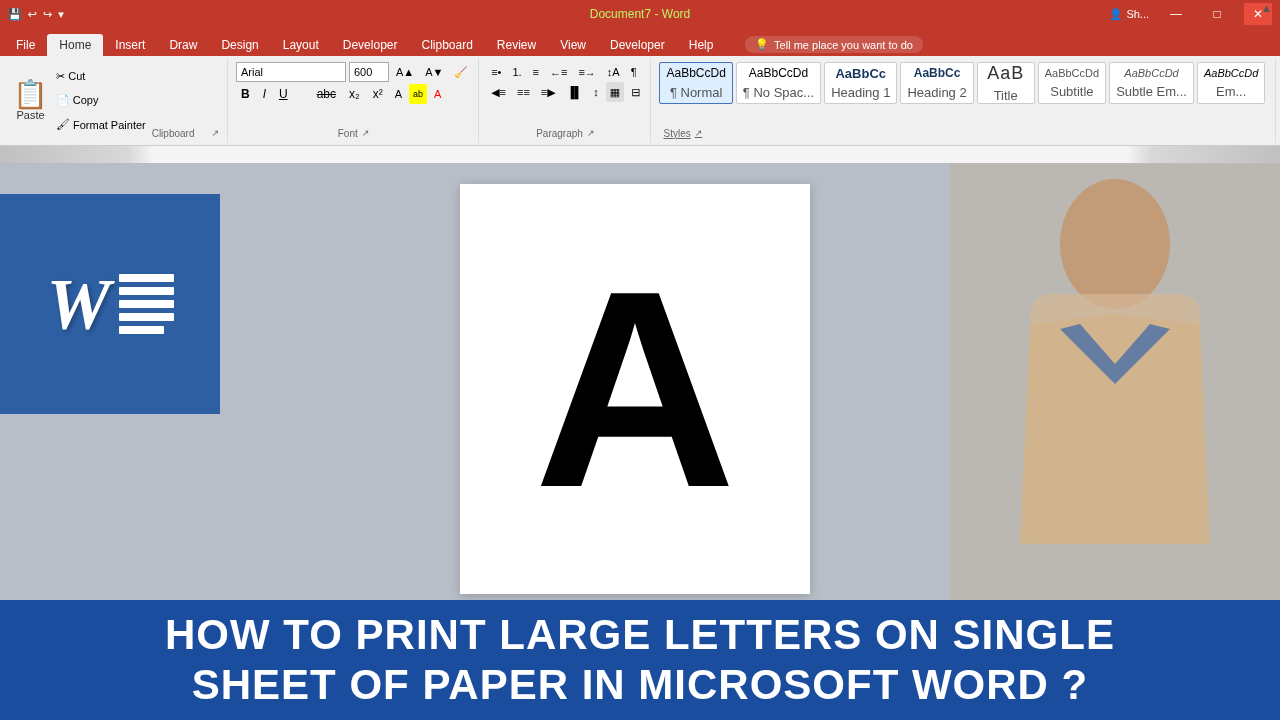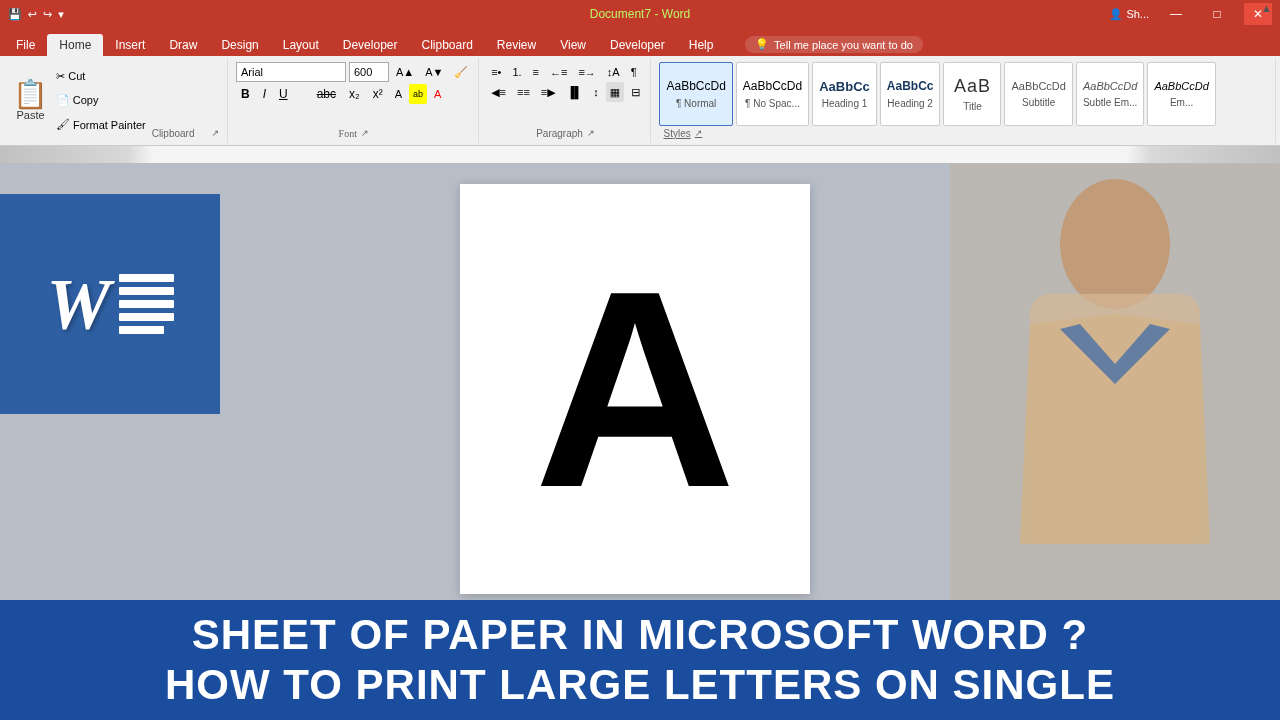--- a/index.html
+++ b/index.html
@@ -194,27 +194,27 @@
     .style-item {
       display: flex;
       flex-direction: column;
       align-items: center;
       justify-content: center;
       border: 1px solid #ccc;
       border-radius: 2px;
       padding: 2px 6px;
       cursor: pointer;
       min-width: 58px;
-      height: 64px;
+      height: 42px;
       background: white;
       font-size: 11px;
     }
     .style-item.active { background: #ddeeff; border-color: #4472c4; }
     .style-preview { font-size: 14px; line-height: 1.2; }
-    .style-name { font-size: 10px; color: #555; margin-top: 4px; }
+    .style-name { font-size: 13px; color: #555; margin-top: 4px; }
     .style-heading1 .style-preview { font-size: 13px; font-weight: bold; color: #17375e; }
     .style-heading2 .style-preview { font-size: 12px; font-weight: bold; color: #17375e; }
     .style-title .style-preview { font-size: 16px; color: #333; }
 
     
     .word-logo-area {
       width: 220px;
       height: 220px;
       background: #2e5fa3;
       position: absolute;
@@ -416,21 +416,21 @@
       <button class="format-btn bold">B</button>
       <button class="format-btn italic">I</button>
       <button class="format-btn underline">U</button>
       <button class="format-btn" style="text-decoration:line-through;margin-left:16px;">abc</button>
       <button class="format-btn">x₂</button>
       <button class="format-btn">x²</button>
       <button class="small-btn">A</button>
       <button class="small-btn" style="background:yellow; font-size:9px;">ab</button>
       <button class="small-btn" style="color:red;">A</button>
     </div>
-    <div style="margin-top: auto; font-size: 10px; color: #666; display:flex; justify-content:center; width:100%; align-items:center; gap:3px;font-family:Liberation Serif, serif;">
+    <div style="margin-top: auto; font-size: 10px; color: #666; display:flex; justify-content:center; width:100%; align-items:center; gap:3px;">
       <span>Font</span>
       <span class="expand-btn">↗</span>
     </div>
   </div>
 
   <div class="para-group" style="display:flex;flex-direction:column;justify-content:space-around;padding:4px 6px;min-width:160px;">
     <div style="display:flex;gap:3px;">
       <button class="small-btn">≡•</button>
       <button class="small-btn">1.</button>
       <button class="small-btn">≡</button>
@@ -530,15 +530,15 @@
       <ellipse cx="165" cy="80" rx="55" ry="65" fill="#c4956a" opacity="0.8"></ellipse>
       <rect x="80" y="130" width="170" height="250" rx="20" fill="#d4b896" opacity="0.7"></rect>
 
       <path d="M80,160 L165,150 L250,160 L260,380 L70,380 Z" fill="#d2b48c" opacity="0.9"></path>
       <path d="M130,160 L165,200 L200,160 L220,165 L165,220 L110,165 Z" fill="#4a6fa5" opacity="0.8"></path>
     </svg>
   </div>
 </div>
 
 <div class="bottom-banner">
+  <div class="banner-text">HOW TO PRINT LARGE LETTERS ON SINGLE</div>
   <div class="banner-text">SHEET OF PAPER IN MICROSOFT WORD ?</div>
-  <div class="banner-text">HOW TO PRINT LARGE LETTERS ON SINGLE</div>
 </div>
 
 </body></html>

